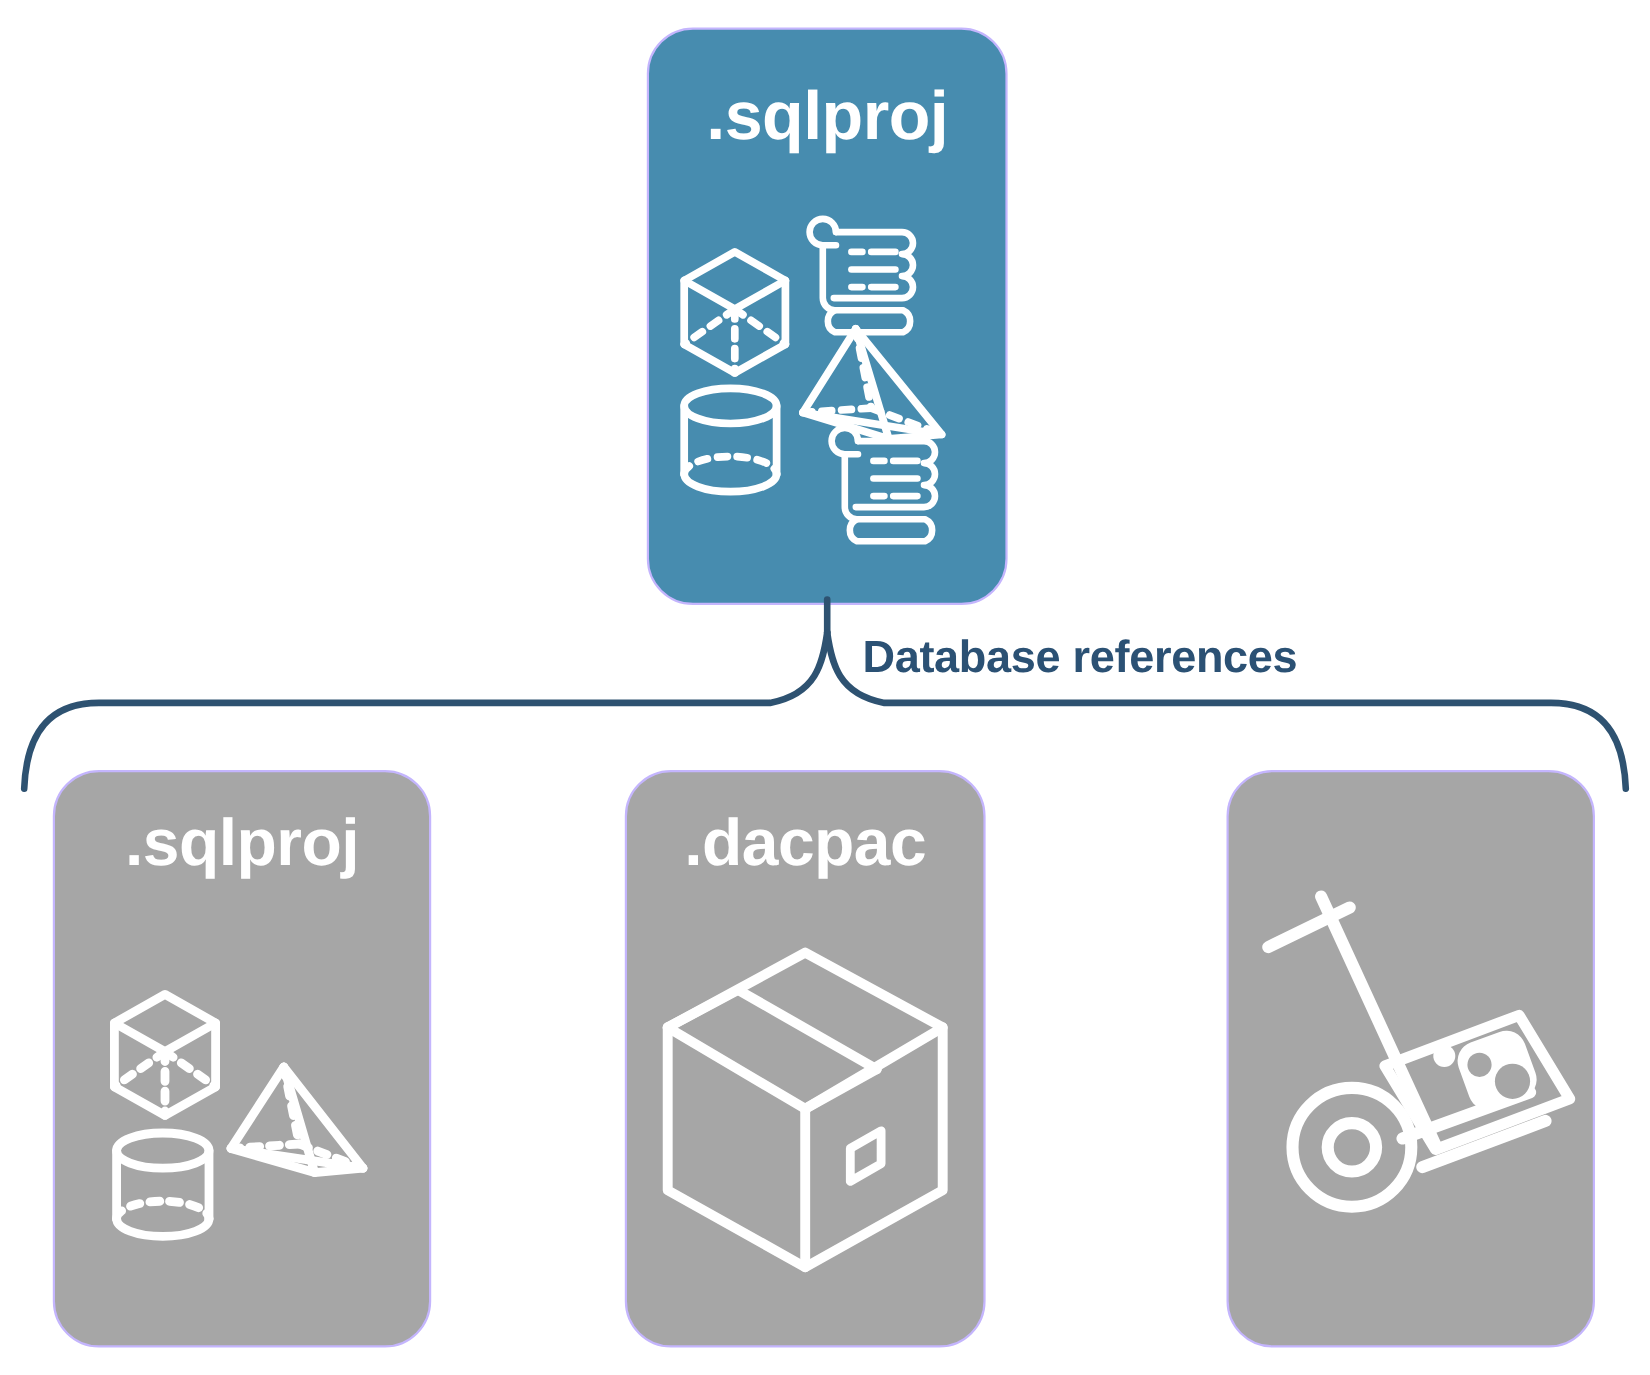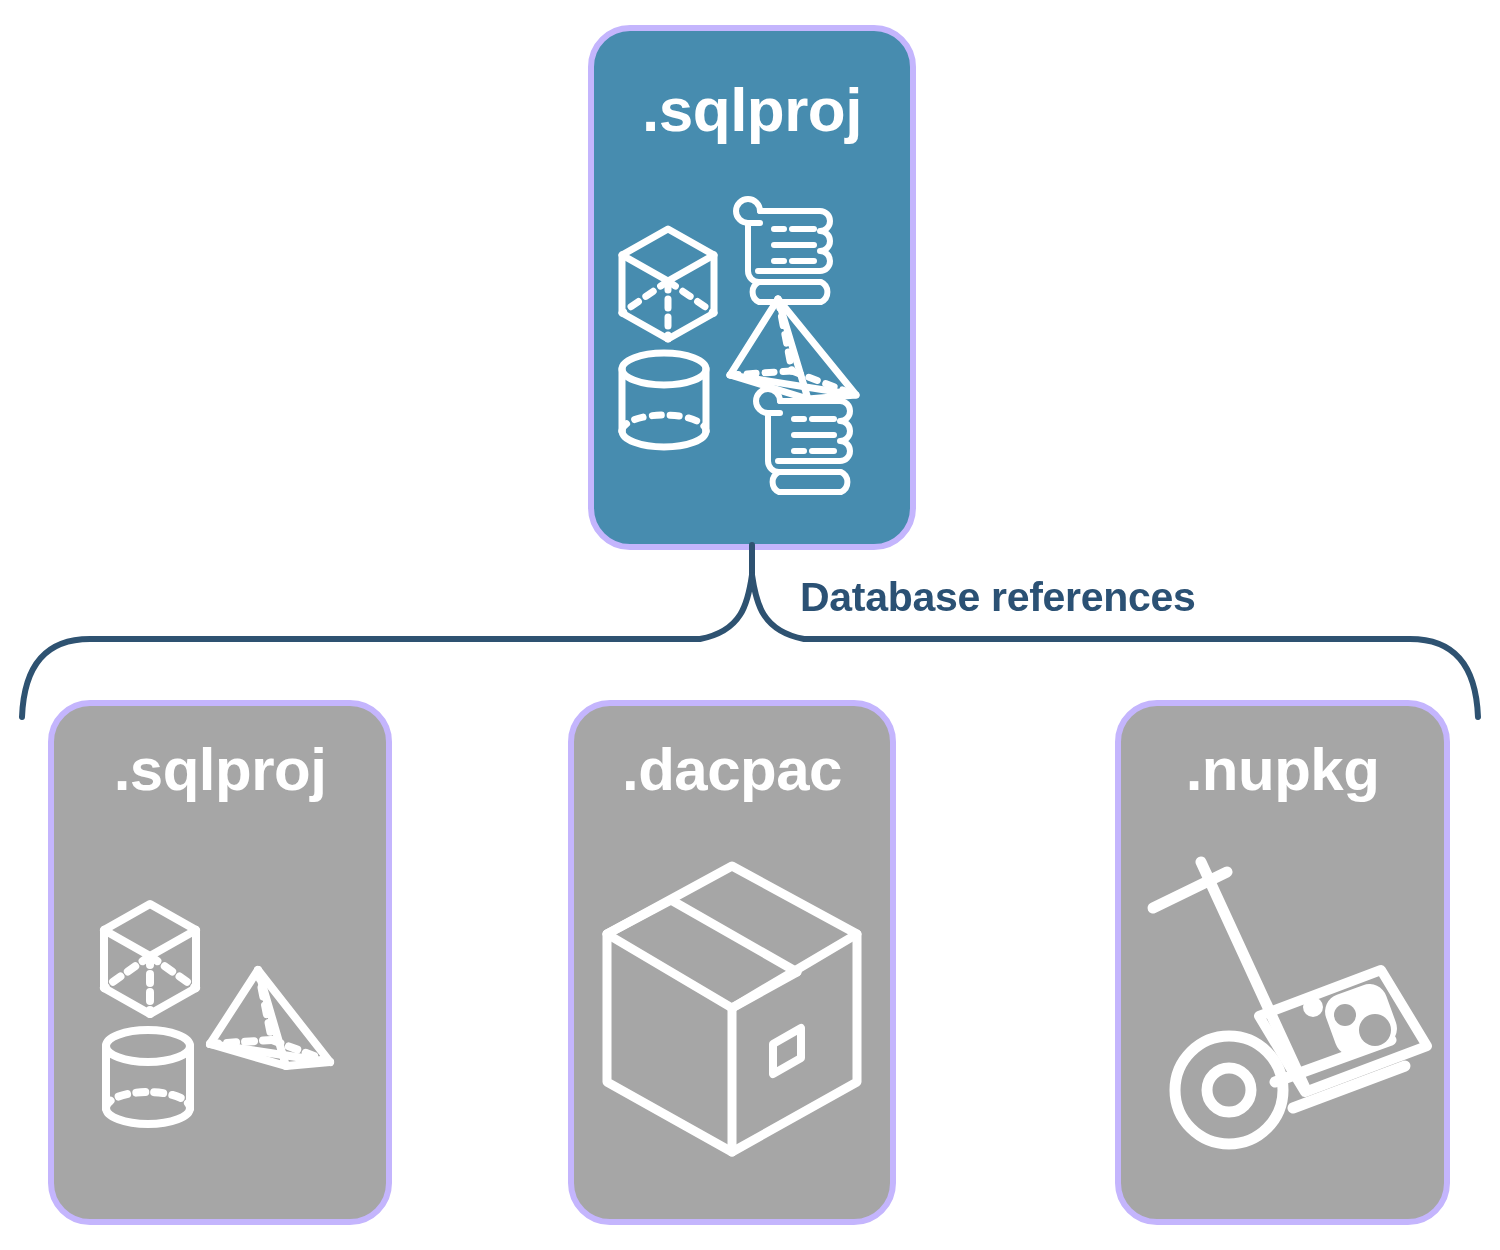--- a/index.html
+++ b/index.html
@@ -21,21 +21,21 @@
     left: 0;
     top: 0;
     width: 1500px;
     height: 1250px;
   }
 
   
   .card {
     position: absolute;
     box-sizing: border-box;
-    border: 6px solid #c4b5fd;
+    border: 2px solid #c4b5fd;
     border-radius: 42px;
     display: flex;
     flex-direction: column;
     align-items: center;
   }
   .card.primary {
     background: #478caf;
   }
   .card.secondary {
     background: #a6a6a6;
@@ -67,21 +67,21 @@
     left: 0;
     top: 545;
     width: 1500px;
     height: 190px;
     pointer-events: none;
   }
 
   
   #brace-label {
     position: absolute;
-    left: 800px;
+    left: 784px;
     top: 577px;
     font-size: 41px;
     font-weight: 700;
     color: #2b5174;
     letter-spacing: -0.3px;
     white-space: nowrap;
     line-height: 1;
   }
 
   svg { display: block; overflow: visible; }
@@ -208,21 +208,20 @@
         <path d="M145 148 L210 112"></path>
         <path d="M84 40 L20 74"></path>
 
         <path d="M186 184 L214 168 L214 198 L186 214 Z" stroke-width="8"></path>
       </svg>
     </div>
   </div>
 
   <div class="card secondary card-bottom" style="left:1115px; top:700px; width:335px; height:525px;">
 
-    <div class="card-title">.nupkg</div>
 
     <div class="card-art">
       <svg width="280" height="300" viewBox="0 0 280 300" fill="none" stroke="#ffffff" stroke-width="11" stroke-linecap="round" stroke-linejoin="round">
 
         <path d="M10 48 L84 12"></path>
 
         <path d="M58 2 L162 228"></path>
 
         <path d="M150 248 L262 206"></path>
         <path d="M132 222 L248 180"></path>

